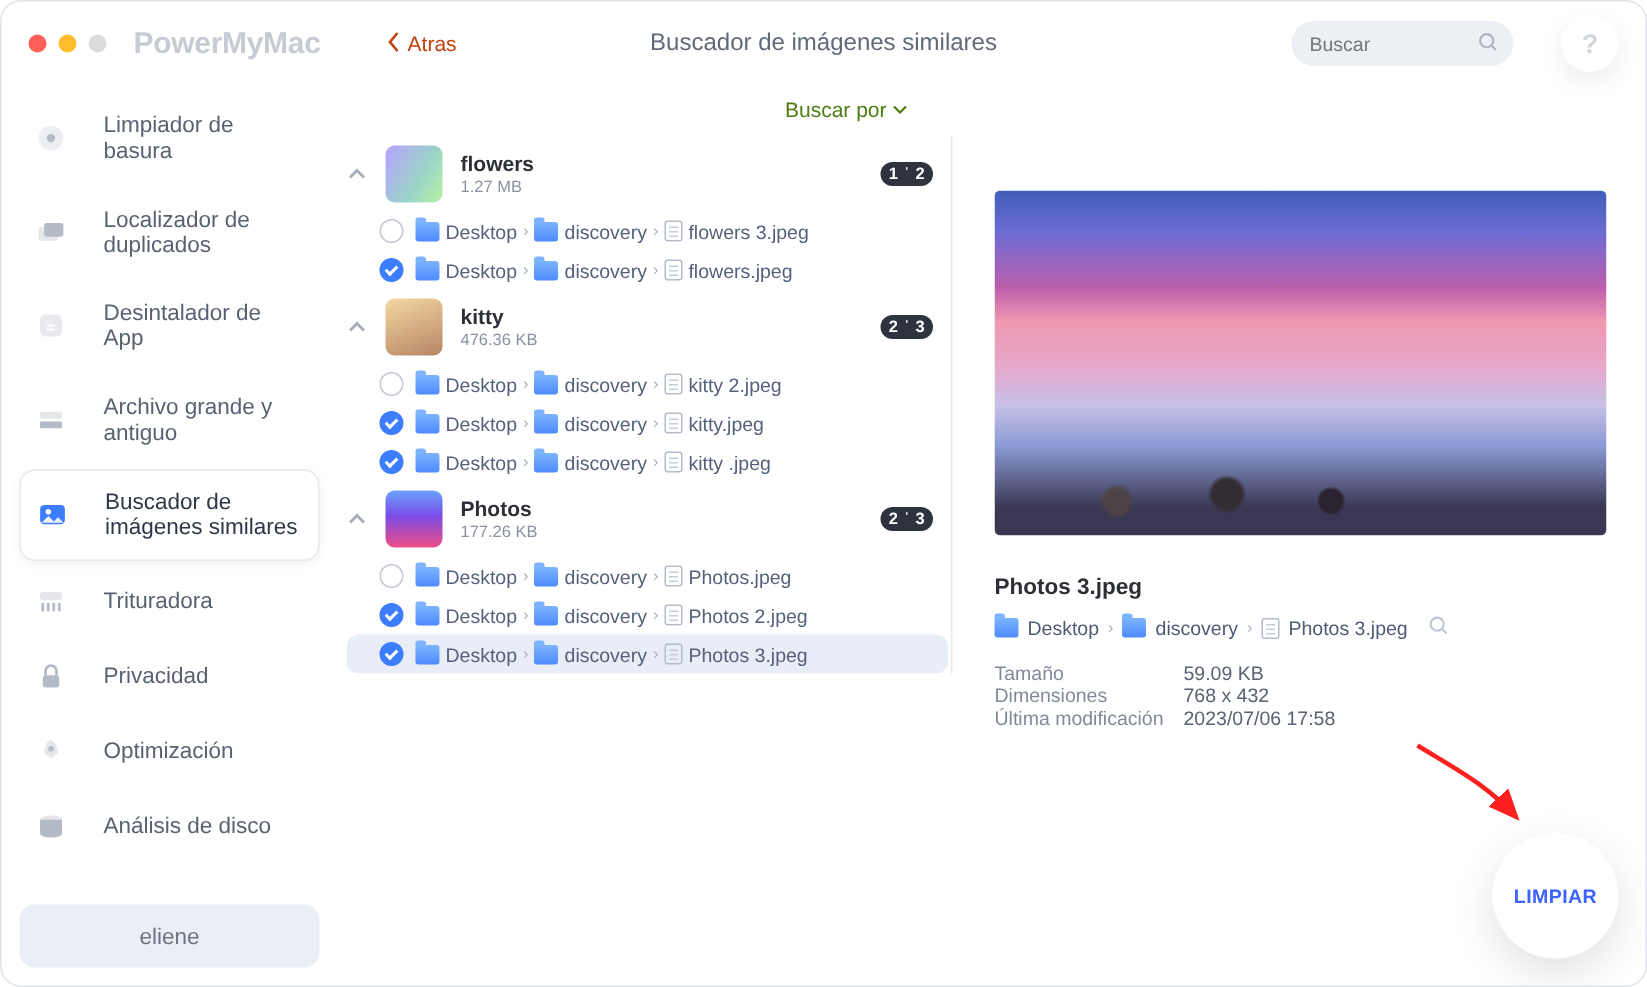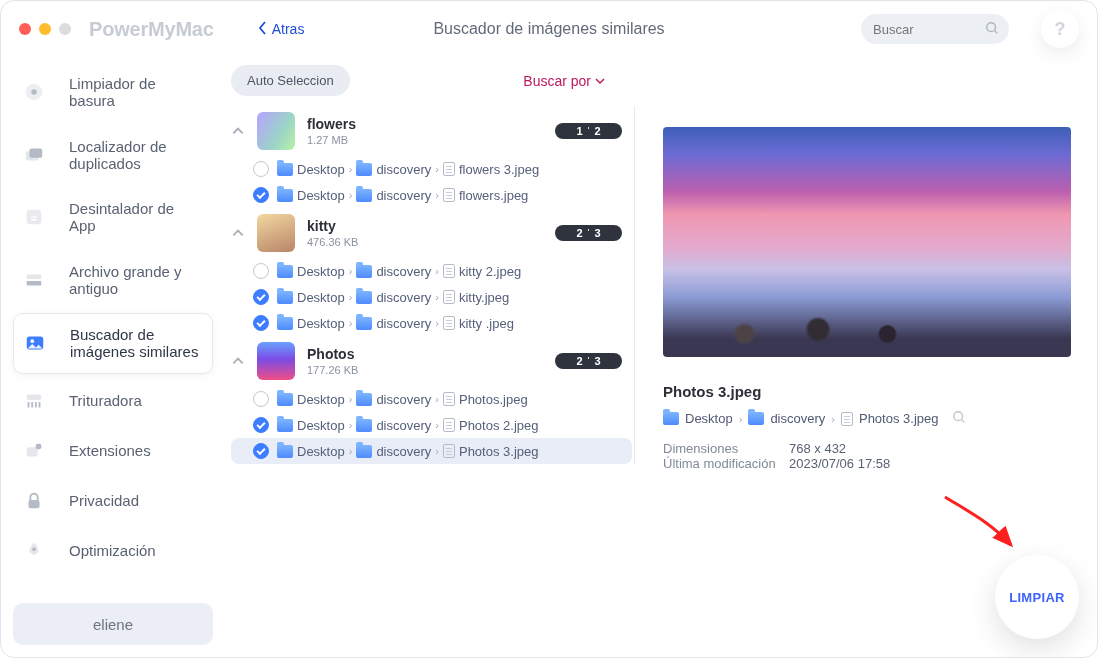--- a/index.html
+++ b/index.html
@@ -34,21 +34,21 @@
     display:flex;
     align-items:center;
     padding:0 18px;
     gap:18px;
     position:relative;
   }
   .traffic{display:flex;gap:8px;}
   .traffic span{width:12px;height:12px;border-radius:50%;}
   .traffic .r{background:#ff5f56;} .traffic .y{background:#ffbd2e;} .traffic .g{background:#dcdcdc;}
   .app-title{font-size:20px;font-weight:600;color:#c7cbd3;letter-spacing:-.2px;}
-  .back{display:flex;align-items:center;gap:4px;color:#1d4ed8;font-size:14px;cursor:pointer;margin-left:26px;}
+  .back{display:flex;align-items:center;gap:4px;color:#c2410c;font-size:14px;cursor:pointer;margin-left:26px;}
   .back svg{width:10px;height:14px;}
   .page-title{
     position:absolute;left:0;right:0;text-align:center;
     font-size:16px;color:#626a79;pointer-events:none;
   }
   .search{
     margin-left:auto;width:148px;height:30px;border-radius:15px;
     background:#eceff4;display:flex;align-items:center;padding:0 10px;gap:6px;
   }
   .search input{border:none;background:none;outline:none;font-size:13px;color:#6c7381;width:100%;}
@@ -77,35 +77,35 @@
   .user-chip{
     margin-top:auto;height:42px;background:#ebeef4;border-radius:10px;
     display:flex;align-items:center;justify-content:center;color:#6c7381;font-size:15px;
   }
 
   
   .main{flex:1;display:flex;padding:6px 0 0 0;}
   .list-col{width:410px;display:flex;flex-direction:column;padding:0 0 0 6px;}
   .toolbar{display:flex;align-items:center;gap:20px;padding:2px 6px 10px 0;}
   .pill{background:#e9edf3;border-radius:18px;padding:8px 16px;font-size:13px;color:#4e5665;cursor:pointer;}
-  .sortby{margin-left:auto;margin-right:24px;color:#be185d;font-size:14px;display:flex;gap:4px;cursor:pointer;}
+  .sortby{margin-left:auto;margin-right:24px;color:#4d7c0f;font-size:14px;display:flex;gap:4px;cursor:pointer;}
   .sortby svg{width:10px;height:10px;}
   .groups{overflow:auto;max-height:540px;padding-right:2px;border-right:1px solid var(--border);}
 
   .group-head{display:flex;align-items:center;gap:12px;padding:6px 10px 6px 0;}
   .caret{width:14px;height:14px;color:#a7aeb9;cursor:pointer;}
   .thumb{width:38px;height:38px;border-radius:6px;flex-shrink:0;}
   .thumb.t-flowers{background:linear-gradient(120deg,#b6a3ff 0%, #9bd4c7 60%, #b8f2a5 100%);}
   .thumb.t-kitty{background:linear-gradient(160deg,#f4d7a1 0%, #b78567 100%);}
   .thumb.t-photos{background:linear-gradient(180deg,#6aa2ff 0%, #7b4ce6 45%, #ef4e86 100%);}
   .gname{font-size:14px;font-weight:600;color:#2d2f36;}
   .gsize{font-size:11px;color:#8a91a0;margin-top:2px;}
   .badge{
     margin-left:auto;background:#2e333d;color:#fff;border-radius:11px;
-    font-size:11px;font-weight:600;padding:2px 21px;letter-spacing:.5px;
+    font-size:11px;font-weight:600;padding:2px 5px;letter-spacing:.5px;
   }
   .file{
     display:flex;align-items:center;gap:8px;padding:5px 10px 5px 22px;
     border-radius:8px;
   }
   .file.selected{background:#e8edf7;}
   .chk{
     width:16px;height:16px;border-radius:50%;border:1.5px solid #c3c8d2;
     display:flex;align-items:center;justify-content:center;flex-shrink:0;cursor:pointer;
   }
@@ -234,51 +234,50 @@
           <svg viewBox="0 0 24 24" fill="currentColor">
             <rect x="4" y="5" width="16" height="6" rx="2" opacity=".35"></rect>
             <path d="M6 13v6M10 13v6M14 13v6M18 13v6" stroke="currentColor" stroke-width="2"></path>
           </svg>
         </span>
       <span class="label">Trituradora</span>
     </div>
     <div class="nav-item">
       <span class="nicon">
           <svg viewBox="0 0 24 24" fill="currentColor">
-            <rect x="4" y="8" width="12" height="10" rx="2" opacity=".35"></rect>
-            <rect x="14" y="4" width="6" height="6" rx="2"></rect>
-          </svg>
-        </span>
-      <span class="label">Extensiones</span>
-    </div>
-    <div class="nav-item">
-      <span class="nicon">
-          <svg viewBox="0 0 24 24" fill="currentColor">
             <rect x="6" y="11" width="12" height="9" rx="2"></rect>
             <path d="M8 11V8a4 4 0 018 0v3" fill="none" stroke="currentColor" stroke-width="2"></path>
           </svg>
         </span>
       <span class="label">Privacidad</span>
     </div>
     <div class="nav-item">
       <span class="nicon">
           <svg viewBox="0 0 24 24" fill="currentColor">
             <path d="M12 3c3 2 5 6 5 10l-5 4-5-4c0-4 2-8 5-10z" opacity=".35"></path>
             <circle cx="12" cy="10" r="2"></circle>
           </svg>
         </span>
       <span class="label">Optimización</span>
+    </div>
+    <div class="nav-item">
+      <span class="nicon">
+          <svg viewBox="0 0 24 24" fill="currentColor">
+            <ellipse cx="12" cy="7" rx="8" ry="3" opacity=".35"></ellipse>
+            <path d="M4 7v10c0 1.7 3.6 3 8 3s8-1.3 8-3V7"></path>
+          </svg>
+        </span>
+      <span class="label">Análisis de disco</span>
     </div>
     <div class="user-chip">eliene</div>
   </div>
 
   <div class="main">
     <div class="list-col">
       <div class="toolbar">
-        <div class="pill">Auto Seleccion</div>
         <div class="sortby">
           <span>Buscar por</span>
           <span><svg viewBox="0 0 10 10" fill="none" stroke="currentColor" stroke-width="1.5">
                 <path d="M1 3l4 4 4-4"></path>
               </svg></span>
         </div>
       </div>
       <div class="groups" id="groups">
           <div class="group-head">
             <span class="caret"><svg viewBox="0 0 12 12" fill="none" stroke="currentColor" stroke-width="1.6">
@@ -433,20 +432,24 @@
           <span class="sep">›</span>
           <span class="doc-i"></span>
           <span>Photos 3.jpeg</span>
           <span class="glass"><svg viewBox="0 0 16 16" fill="none" stroke="currentColor" stroke-width="1.6">
               <circle cx="7" cy="7" r="5"></circle>
               <path d="m11 11 3 3"></path>
             </svg></span>
         </div>
       <div class="meta">
         <div>
+            <span class="k">Tamaño</span>
+            <span>59.09 KB</span>
+          </div>
+        <div>
             <span class="k">Dimensiones</span>
             <span>768 x 432</span>
           </div>
         <div>
             <span class="k">Última modificación</span>
             <span>2023/07/06 17:58</span>
           </div>
       </div>
 
       <div class="arrow">

